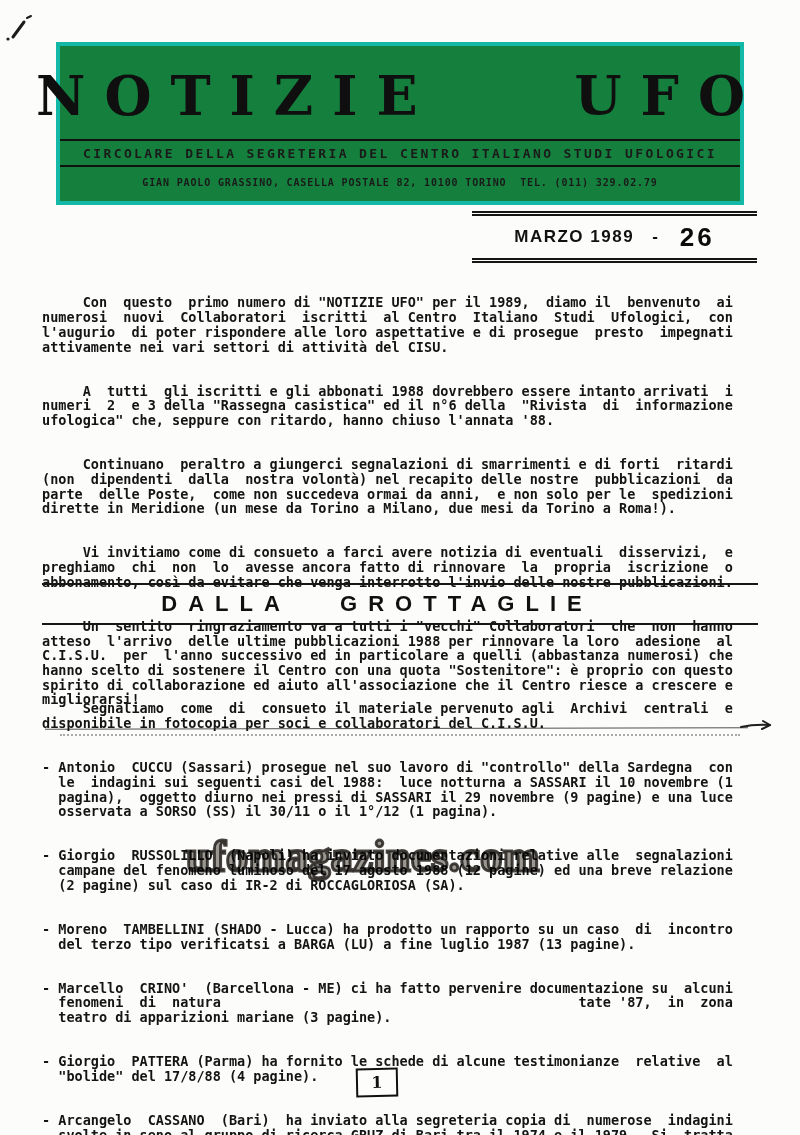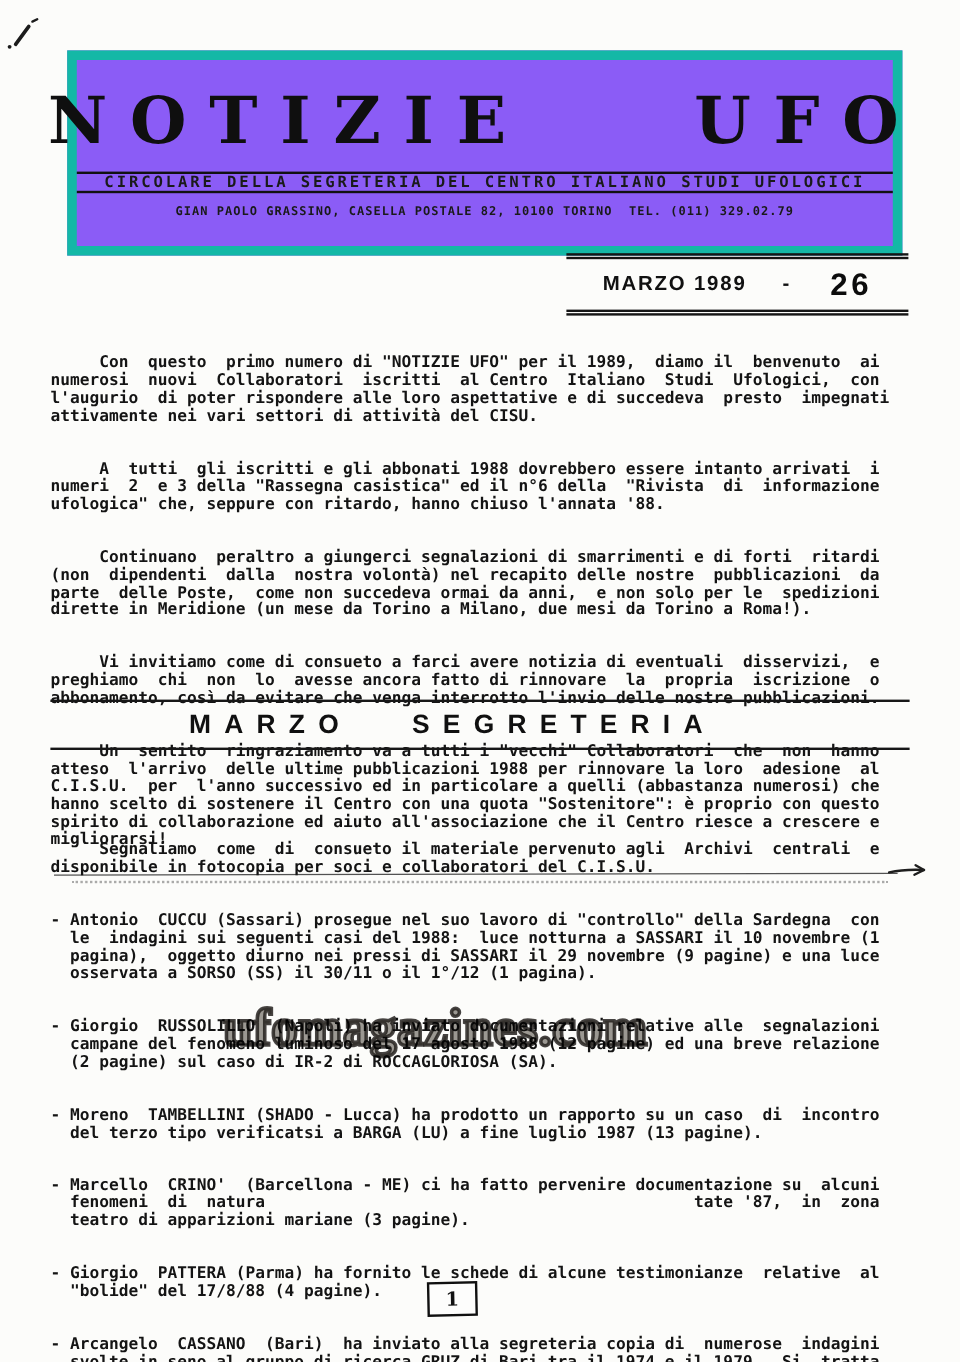--- a/index.html
+++ b/index.html
@@ -9,42 +9,42 @@
     background:#fcfcfa;
     overflow:hidden;
     font-family:"DejaVu Sans Mono", monospace;
     color:#161616;
   }
   
   .corner-mark{position:absolute;left:5px;top:14px;width:36px;height:28px;}
   
   .masthead{
     position:absolute;left:56px;top:42px;width:680px;height:155px;
-    border:8px solid #14b8a6;background:#8b5cf6;
+    border:4px solid #14b8a6;background:#15803d;
   }
   .masthead-title{
     height:93px;display:flex;align-items:center;justify-content:center;
     font-family:"DejaVu Serif", serif;font-weight:bold;font-size:54px;
     letter-spacing:19px;word-spacing:100px;white-space:nowrap;
     padding-top:6px;box-sizing:border-box;color:#0f0f0f;
   }
   .masthead-rule{height:0;border-top:2px solid #111;margin:0;}
   .masthead-sub1{
-    height:14px;display:flex;align-items:center;justify-content:center;
+    height:24px;display:flex;align-items:center;justify-content:center;
     font-size:13px;font-weight:bold;letter-spacing:2.4px;white-space:nowrap;color:#1a1a1a;
   }
   .masthead-sub2{
     height:30px;display:flex;align-items:center;justify-content:center;
     font-size:10px;font-weight:bold;letter-spacing:0.85px;white-space:pre;color:#1a1a1a;
   }
   
   .issue-box{
     position:absolute;left:472px;top:211px;width:285px;height:42px;
     border-top:5px double #151515;border-bottom:5px double #151515;
-    display:flex;align-items:center;justify-content:center;gap:12px;
+    display:flex;align-items:center;justify-content:center;gap:0;
     font-family:"Liberation Sans", sans-serif;font-weight:bold;white-space:nowrap;
   }
   .issue-date{font-size:17px;letter-spacing:1.5px;color:#111;}
   .issue-sep{font-size:17px;margin:0 22px 0 18px;color:#111;}
   .issue-number{font-size:26px;letter-spacing:3px;color:#0c0c0c;}
   
   .typeblock{
     position:absolute;left:42px;width:724px;
     font-size:13.5px;line-height:14.7px;font-weight:bold;
     white-space:pre;color:#141414;
@@ -123,42 +123,42 @@
 
   <div class="issue-box">
     <span class="issue-date">MARZO 1989</span>
     <span class="issue-sep">-</span>
     <span class="issue-number">26</span>
   </div>
 
   <div class="typeblock" id="intro-block">
     <div class="para">     Con  questo  primo numero di "NOTIZIE UFO" per il 1989,  diamo il  benvenuto  ai
 numerosi  nuovi  Collaboratori  iscritti  al Centro  Italiano  Studi  Ufologici,  con
-l'augurio  di poter rispondere alle loro aspettative e di succedeva  presto  impegnati
+l'augurio  di poter rispondere alle loro aspettative e di prosegue  presto  impegnati
 attivamente nei vari settori di attività del CISU.</div>
     <div class="para">     A  tutti  gli iscritti e gli abbonati 1988 dovrebbero essere intanto arrivati  i
 numeri  2  e 3 della "Rassegna casistica" ed il n°6 della  "Rivista  di  informazione
 ufologica" che, seppure con ritardo, hanno chiuso l'annata '88.</div>
     <div class="para">     Continuano  peraltro a giungerci segnalazioni di smarrimenti e di forti  ritardi
 (non  dipendenti  dalla  nostra volontà) nel recapito delle nostre  pubblicazioni  da
 parte  delle Poste,  come non succedeva ormai da anni,  e non solo per le  spedizioni
 dirette in Meridione (un mese da Torino a Milano, due mesi da Torino a Roma!).</div>
     <div class="para">     Vi invitiamo come di consueto a farci avere notizia di eventuali  disservizi,  e
 preghiamo  chi  non  lo  avesse ancora fatto di rinnovare  la  propria  iscrizione  o
 abbonamento, così da evitare che venga interrotto l'invio delle nostre pubblicazioni.</div>
     <div class="para">     Un  sentito  ringraziamento va a tutti i "vecchi" Collaboratori  che  non  hanno
 atteso  l'arrivo  delle ultime pubblicazioni 1988 per rinnovare la loro  adesione  al
 C.I.S.U.  per  l'anno successivo ed in particolare a quelli (abbastanza numerosi) che
 hanno scelto di sostenere il Centro con una quota "Sostenitore": è proprio con questo
 spirito di collaborazione ed aiuto all'associazione che il Centro riesce a crescere e
 migliorarsi!</div>
   </div>
 
   <div class="section-banner">
-    <div class="section-banner-text">MARZO SEGRETERIA</div>
+    <div class="section-banner-text">DALLA GROTTAGLIE</div>
   </div>
 
 
   <div class="typeblock" id="materiale-block">
     <div class="para">     Segnaliamo  come  di  consueto il materiale pervenuto agli  Archivi  centrali  e
 disponibile in fotocopia per soci e collaboratori del C.I.S.U.</div>
     <div class="para">- Antonio  CUCCU (Sassari) prosegue nel suo lavoro di "controllo" della Sardegna  con
   le  indagini sui seguenti casi del 1988:  luce notturna a SASSARI il 10 novembre (1
   pagina),  oggetto diurno nei pressi di SASSARI il 29 novembre (9 pagine) e una luce
   osservata a SORSO (SS) il 30/11 o il 1°/12 (1 pagina).</div>

